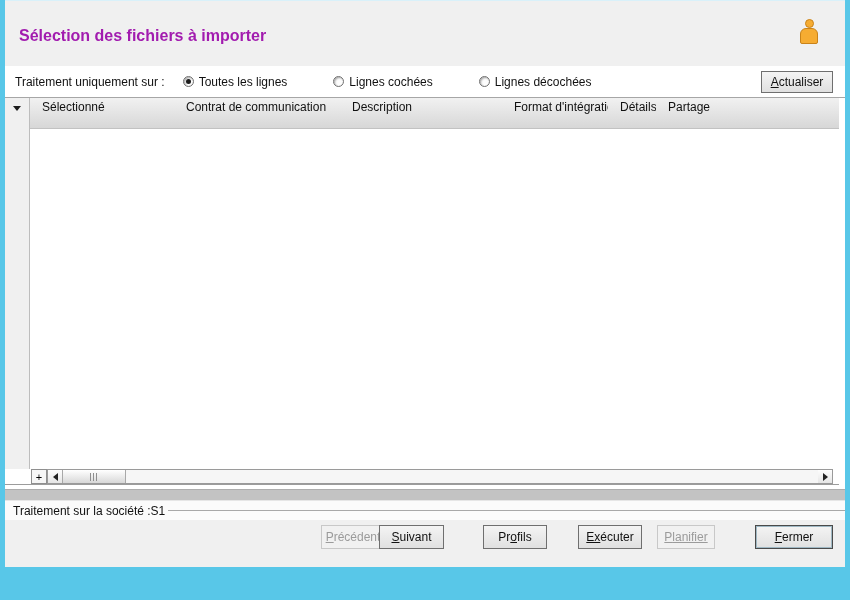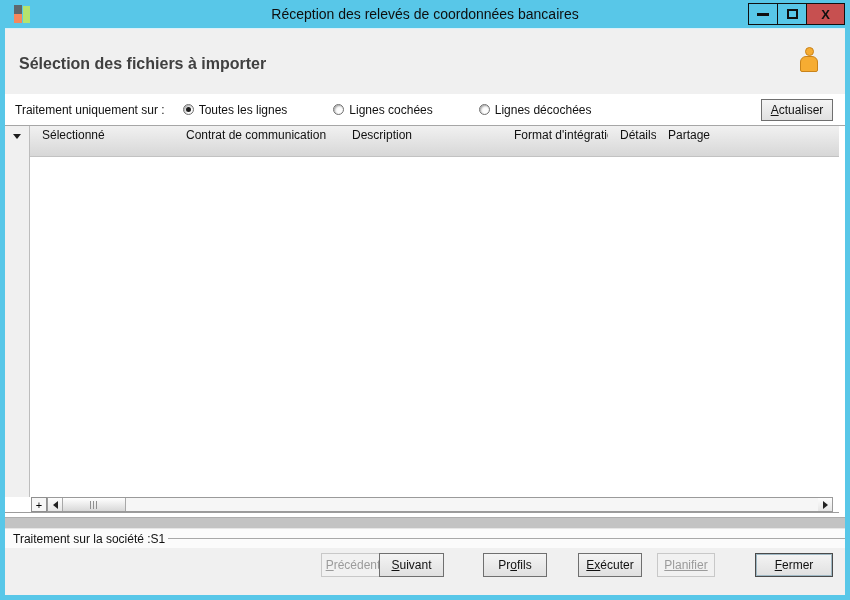--- a/index.html
+++ b/index.html
@@ -19,21 +19,21 @@
   .win-btn { width:30px; height:22px; border:1px solid #101010; background:transparent;
              display:flex; align-items:center; justify-content:center; margin-left:-1px; cursor:default; }
   .win-btn.close { width:39px; background:#C75050; font-weight:bold; font-size:13px; color:#101010; }
   .glyph-min { width:12px; height:3px; background:#101010; }
   .glyph-max { width:11px; height:10px; border:2px solid #101010; }
 
   
   .content { height:567px; background:#FFFFFF; display:flex; flex-direction:column; border-top:1px solid #D9F1FA; }
 
   .panel-header { height:65px; background:#F0F0F0; position:relative; flex:none; }
-  .panel-header h1 { font-size:16px; font-weight:bold; color:#404040; padding:26px 12px 0 14px; }
+  .panel-header h1 { font-size:16px; font-weight:bold; color:#a21caf; padding:26px 12px 0 14px; }
   .person { width:22px; height:27px; position:absolute; right:24px; top:18px; }
   .person .head { position:absolute; top:0; left:6px; width:9px; height:9px; border-radius:50%;
                   background:#F6AC32; border:1px solid #C9831A; }
   .person .torso { position:absolute; top:9px; left:1px; width:18px; height:16px; border-radius:6px 6px 2px 2px;
                    background:#F6AC32; border:1px solid #C9831A; }
 
   .filter-row { height:32px; flex:none; background:#FFFFFF; border-bottom:1px solid #A6A6A6;
                 display:flex; align-items:center; padding:0 12px 0 10px; }
   .filter-label { margin-right:18px; }
   .radio-group { display:flex; align-items:center; margin-right:46px; cursor:default; }
@@ -92,39 +92,20 @@
   .footer { flex:none; height:47px; background:#F0F0F0; position:relative; }
   .footer .btn { position:absolute; top:5px; height:24px; }
   .b0 { left:316px; width:64px; } .b1 { left:374px; width:65px; } .b2 { left:478px; width:64px;text-align:center; }
   .b3 { left:573px; width:64px; } .b4 { left:652px; width:58px;text-decoration:underline; } .b5 { left:750px; width:78px; }
 </style>
 </head>
 <body>
 
 <div class="window">
 
-  <div class="titlebar">
-    <div class="app-icon">
-      <div class="tl"></div>
-      <div class="bl"></div>
-      <div class="rb"></div>
-    </div>
-    <div class="win-title">Réception des relevés de coordonnées bancaires</div>
-    <div class="win-controls">
-      <div class="win-btn">
-        <div class="glyph-min"></div>
-      </div>
-      <div class="win-btn">
-        <div class="glyph-max"></div>
-      </div>
-      <div class="win-btn close">
-        <span>X</span>
-      </div>
-    </div>
-  </div>
 
   <div class="content">
 
     <div class="panel-header">
       <h1>Sélection des fichiers à importer</h1>
       <div class="person">
         <div class="head"></div>
         <div class="torso"></div>
       </div>
     </div>

